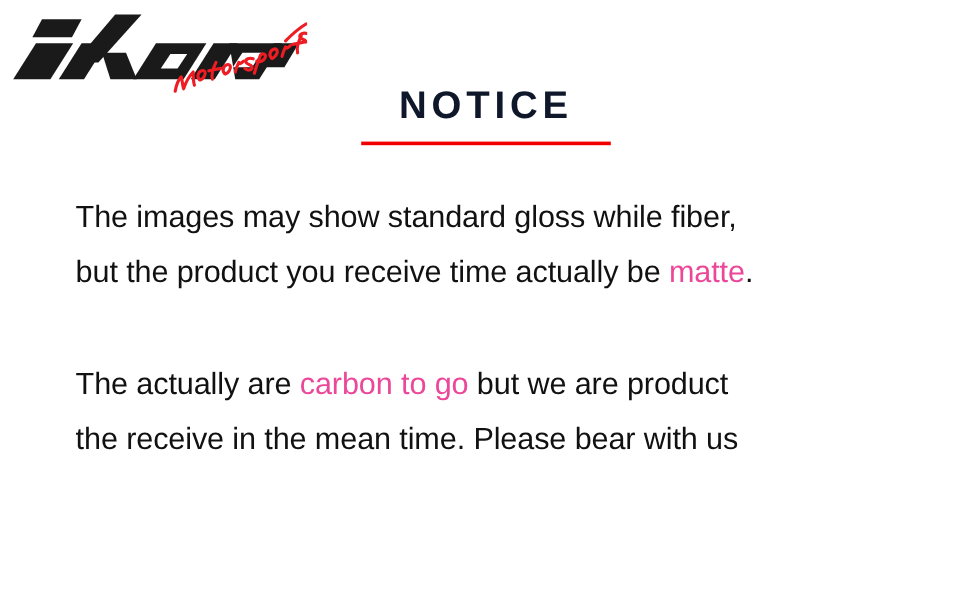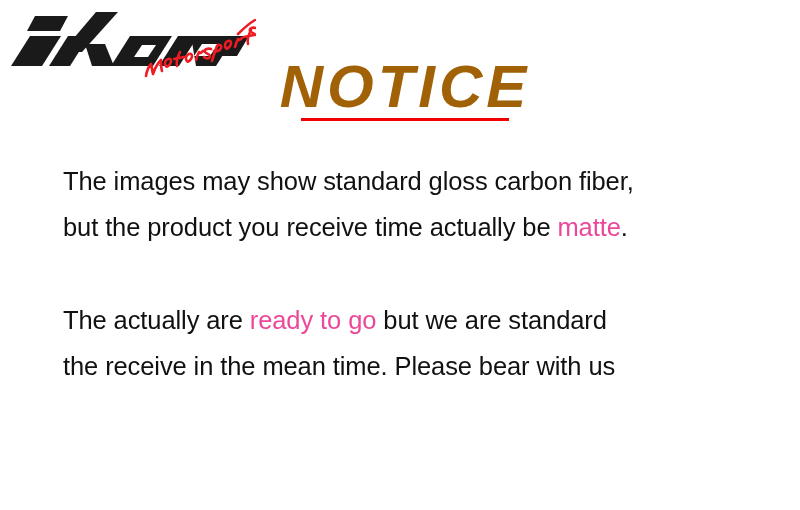--- a/index.html
+++ b/index.html
@@ -38,28 +38,27 @@
   .notice-heading-wrap {
     position: absolute;
     left: 240px;
     top: 62px;
     width: 330px;
     text-align: center;
   }
   .notice-heading {
     font-family: "Liberation Sans", sans-serif;
     font-weight: bold;
-    font-size: 60px;
+    font-size: 32px;
     line-height: 50px;
     letter-spacing: 4px;
-    color: #a16207;
+    color: #0f172a;
     margin: 0;
     padding: 0;
     display: inline-block;
-    font-style: italic;
   }
   .notice-underline {
     display: block;
     margin: 6px auto 0 auto;
     width: 208px;
     height: 3px;
     background: #f20000;
   }
 
   
@@ -146,24 +145,24 @@
   </div>
 
   <div class="notice-heading-wrap">
     <h1 class="notice-heading">NOTICE</h1>
     <span class="notice-underline"></span>
   </div>
 
   <div class="notice-body">
 
     <p class="notice-paragraph">
-      <span>The images may show standard gloss carbon fiber,</span><br>
+      <span>The images may show standard gloss while fiber,</span><br>
       <span>but the product you receive time actually be </span><span class="hl-red">matte</span><span>.</span>
     </p>
 
     <p class="notice-paragraph">
-      <span>The actually are </span><span class="hl-red">ready to go</span><span> but we are standard</span><br>
+      <span>The actually are </span><span class="hl-red">carbon to go</span><span> but we are product</span><br>
       <span>the receive in the mean time. Please bear with us</span><br>
     </p>
 
   </div>
 
 </div>
 
 </body></html>

